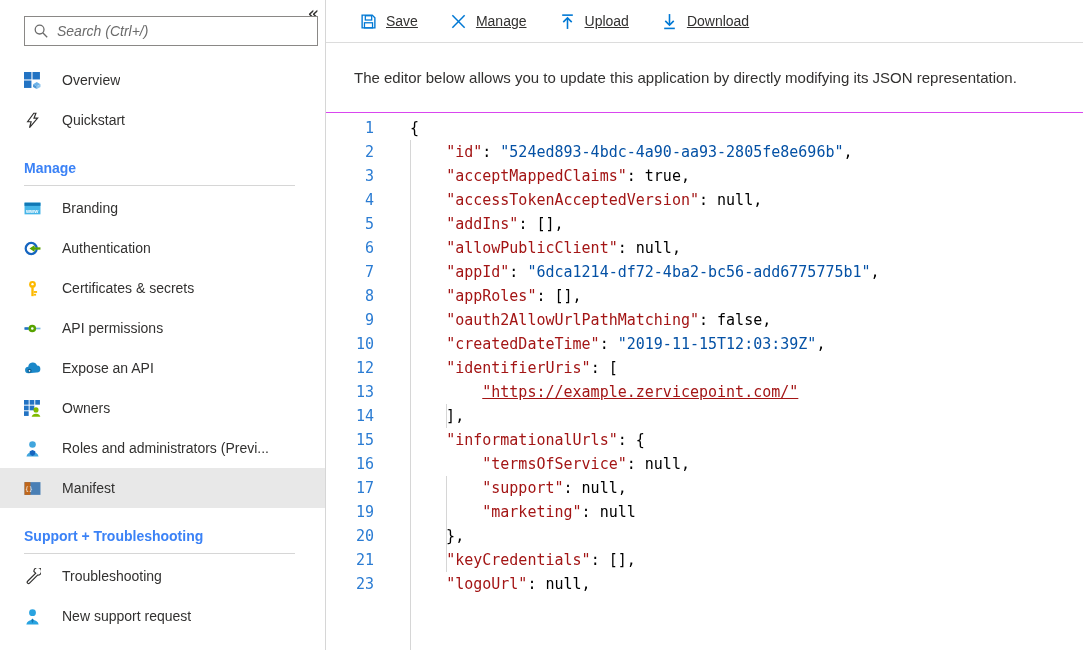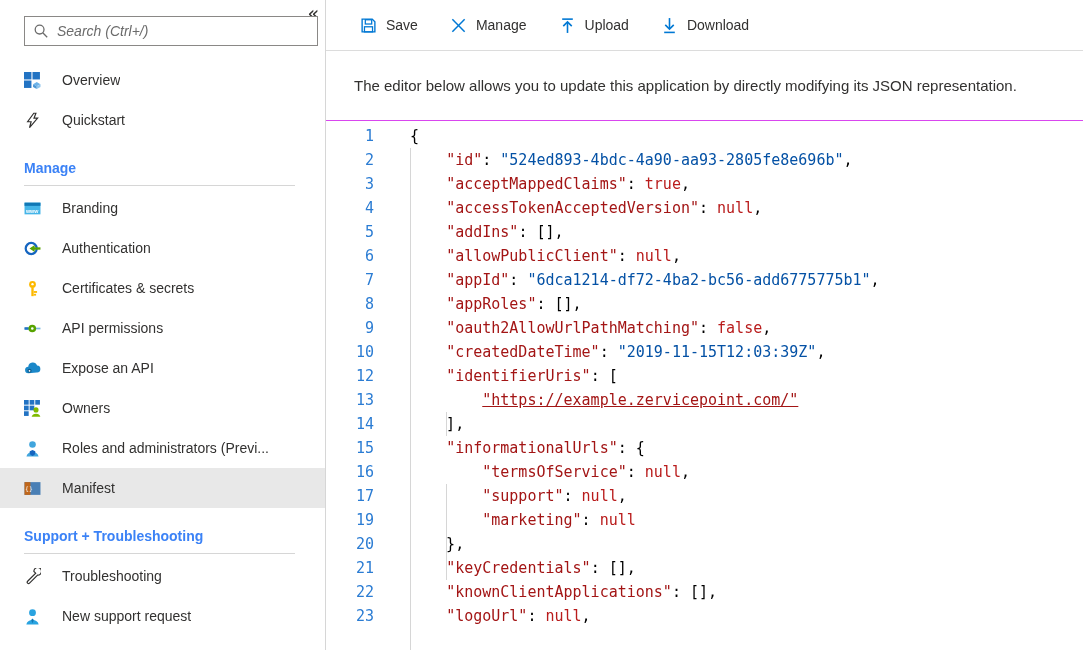--- a/index.html
+++ b/index.html
@@ -21,38 +21,38 @@
   .nav-item { display:flex; align-items:center; height:40px; padding-left:24px; gap:21px;
     font-size:14px; color:#323130; cursor:pointer; }
   .nav-item.selected { background:#e8e8e8; }
   .nav-item .ic { width:17px; height:17px; flex-shrink:0; display:inline-flex; }
   .nav-item .lbl { white-space:nowrap; overflow:hidden; }
   .nav-header { font-weight:700; font-size:14px; color:#3b82f6; padding:20px 24px 9px 24px; }
   .nav-divider { border-top:1px solid #d6d6d6; margin:0 30px 2px 24px; }
 
   
   .main { flex:1; display:flex; flex-direction:column; min-width:0; }
-  .toolbar { height:51px; flex-shrink:0; border-bottom:1px solid #dcdcdc;
-    display:flex; align-items:center; padding-left:18px; }
+  .toolbar { height:43px; flex-shrink:0; border-bottom:1px solid #dcdcdc;
+    display:flex; align-items:center; padding-left:18px;text-decoration:underline; }
   .tb-btn { display:flex; align-items:center; gap:9px; padding:0 16px; height:100%;
     background:none; border:none; cursor:pointer; font-size:14px; color:#323130;
     font-family:"Liberation Sans", sans-serif; }
   .info-bar { height:70px; flex-shrink:0; border-bottom:1px solid #d946ef;
     display:flex; align-items:center; padding-left:28px; font-size:15px; color:#323130; }
 
   
   .editor { flex:1; position:relative; overflow:hidden; background:#fff; padding-top:3px;
     font-family:"DejaVu Sans Mono","Liberation Mono", monospace; font-size:15px; line-height:24px; cursor:text; }
   .code-line { display:flex; white-space:pre; height:24px; }
   .ln { width:48px; text-align:right; color:#2b7cd3; flex-shrink:0; }
   .code { margin-left:36px; color:#000; }
   .tk-p { color:#000000; }
   .tk-k { color:#a31515; }
   .tk-v { color:#0451a5; }
-  .tk-w { color:#b91c1c; }
+  .tk-w { color:#000000; }
   .tk-u { color:#a31515; text-decoration:underline; }
   .guide { position:absolute; width:1px; background:#d6d6d6; }
   .guide-1 { left:84px; top:27px; bottom:0; }
   .guide-2a { left:120px; top:291px; height:24px; }
   .guide-2b { left:120px; top:363px; height:96px; }
 </style>
 </head>
 <body>
 
 <div class="app">
@@ -266,18 +266,17 @@
         <div class="code-line"><span class="ln">10</span><span class="code"><span class="tk-p">    </span><span class="tk-k">"createdDateTime"</span><span class="tk-p">: </span><span class="tk-v">"2019-11-15T12:03:39Z"</span><span class="tk-p">,</span></span></div>
         <div class="code-line"><span class="ln">12</span><span class="code"><span class="tk-p">    </span><span class="tk-k">"identifierUris"</span><span class="tk-p">: [</span></span></div>
         <div class="code-line"><span class="ln">13</span><span class="code"><span class="tk-p">        </span><span class="tk-u">"https://example.zervicepoint.com/"</span></span></div>
         <div class="code-line"><span class="ln">14</span><span class="code"><span class="tk-p">    ],</span></span></div>
         <div class="code-line"><span class="ln">15</span><span class="code"><span class="tk-p">    </span><span class="tk-k">"informationalUrls"</span><span class="tk-p">: {</span></span></div>
         <div class="code-line"><span class="ln">16</span><span class="code"><span class="tk-p">        </span><span class="tk-k">"termsOfService"</span><span class="tk-p">: </span><span class="tk-w">null</span><span class="tk-p">,</span></span></div>
         <div class="code-line"><span class="ln">17</span><span class="code"><span class="tk-p">        </span><span class="tk-k">"support"</span><span class="tk-p">: </span><span class="tk-w">null</span><span class="tk-p">,</span></span></div>
         <div class="code-line"><span class="ln">19</span><span class="code"><span class="tk-p">        </span><span class="tk-k">"marketing"</span><span class="tk-p">: </span><span class="tk-w">null</span></span></div>
         <div class="code-line"><span class="ln">20</span><span class="code"><span class="tk-p">    },</span></span></div>
         <div class="code-line"><span class="ln">21</span><span class="code"><span class="tk-p">    </span><span class="tk-k">"keyCredentials"</span><span class="tk-p">: [],</span></span></div>
-        <div class="code-line"><span class="ln">22</span><span class="code"><span class="tk-p">    </span><span class="tk-k">"knownClientApplications"</span><span class="tk-p">: [],</span></span></div>
         <div class="code-line"><span class="ln">23</span><span class="code"><span class="tk-p">    </span><span class="tk-k">"logoUrl"</span><span class="tk-p">: </span><span class="tk-w">null</span><span class="tk-p">,</span></span></div>
       </div>
   </div>
 
 </div>
 
 </body></html>

